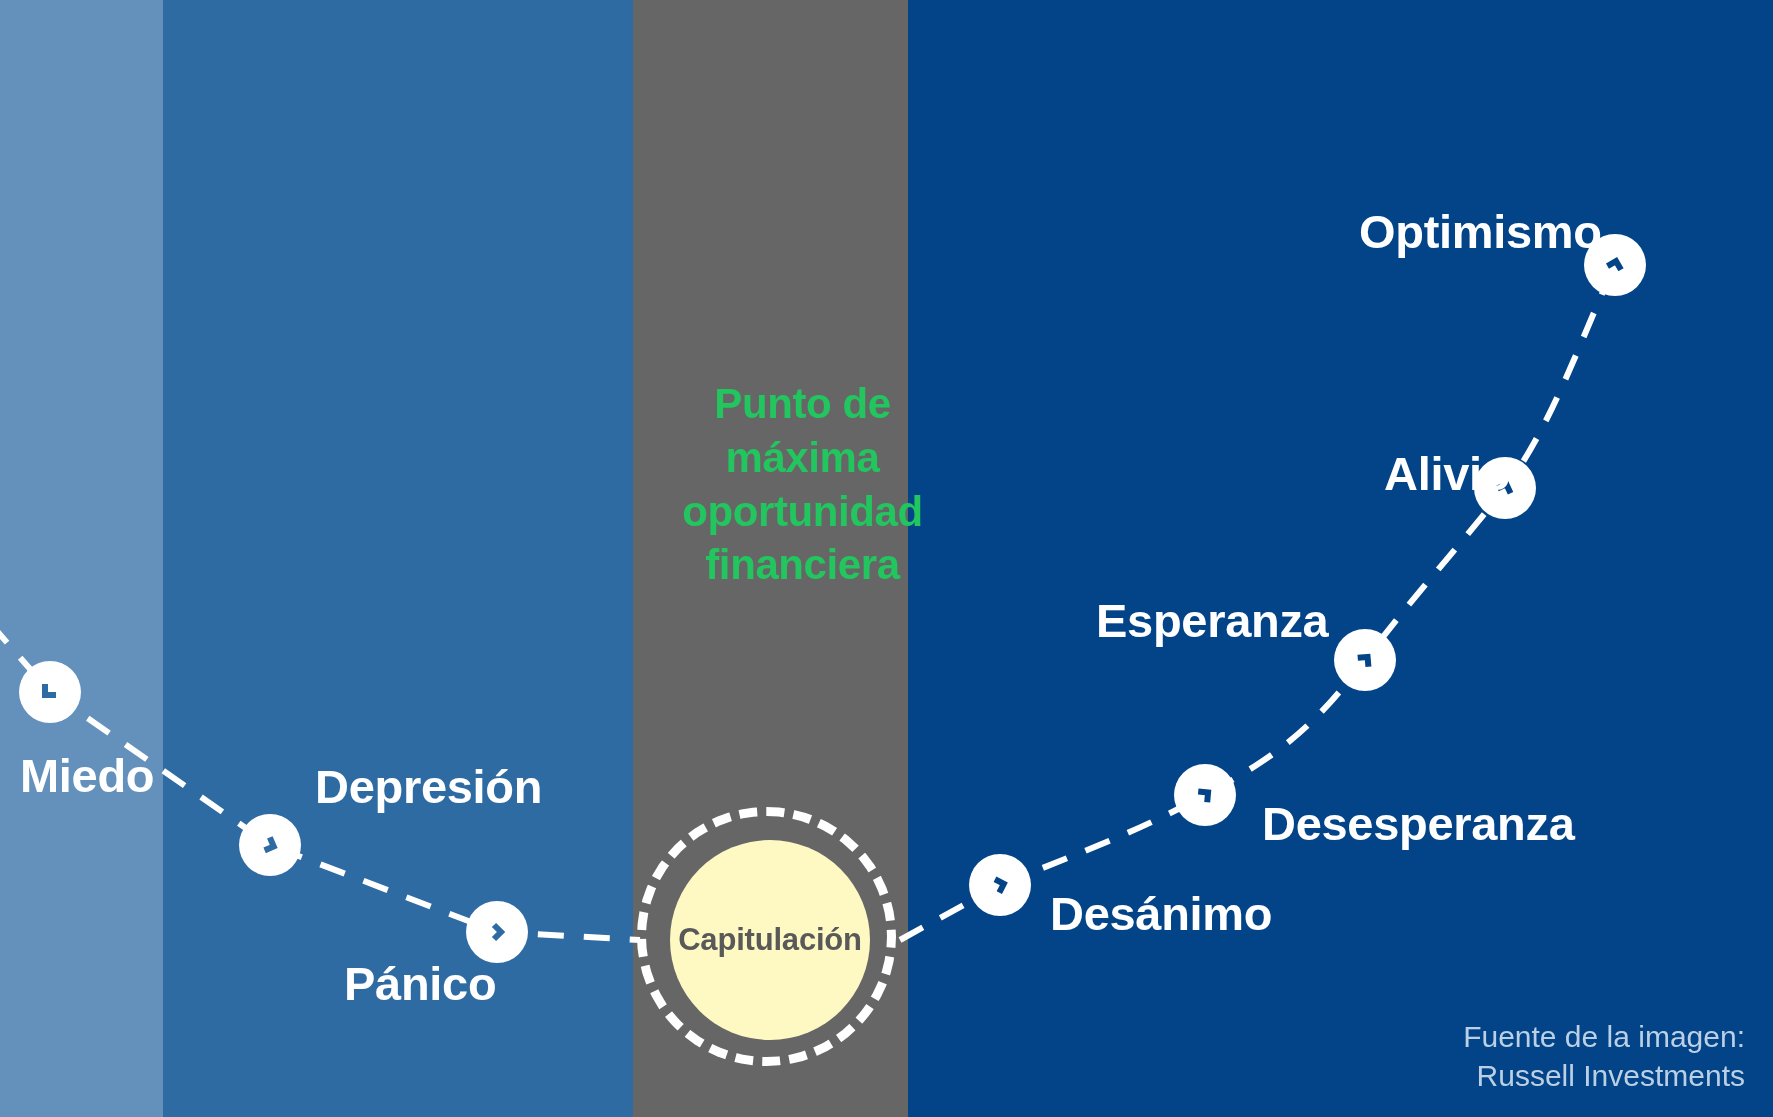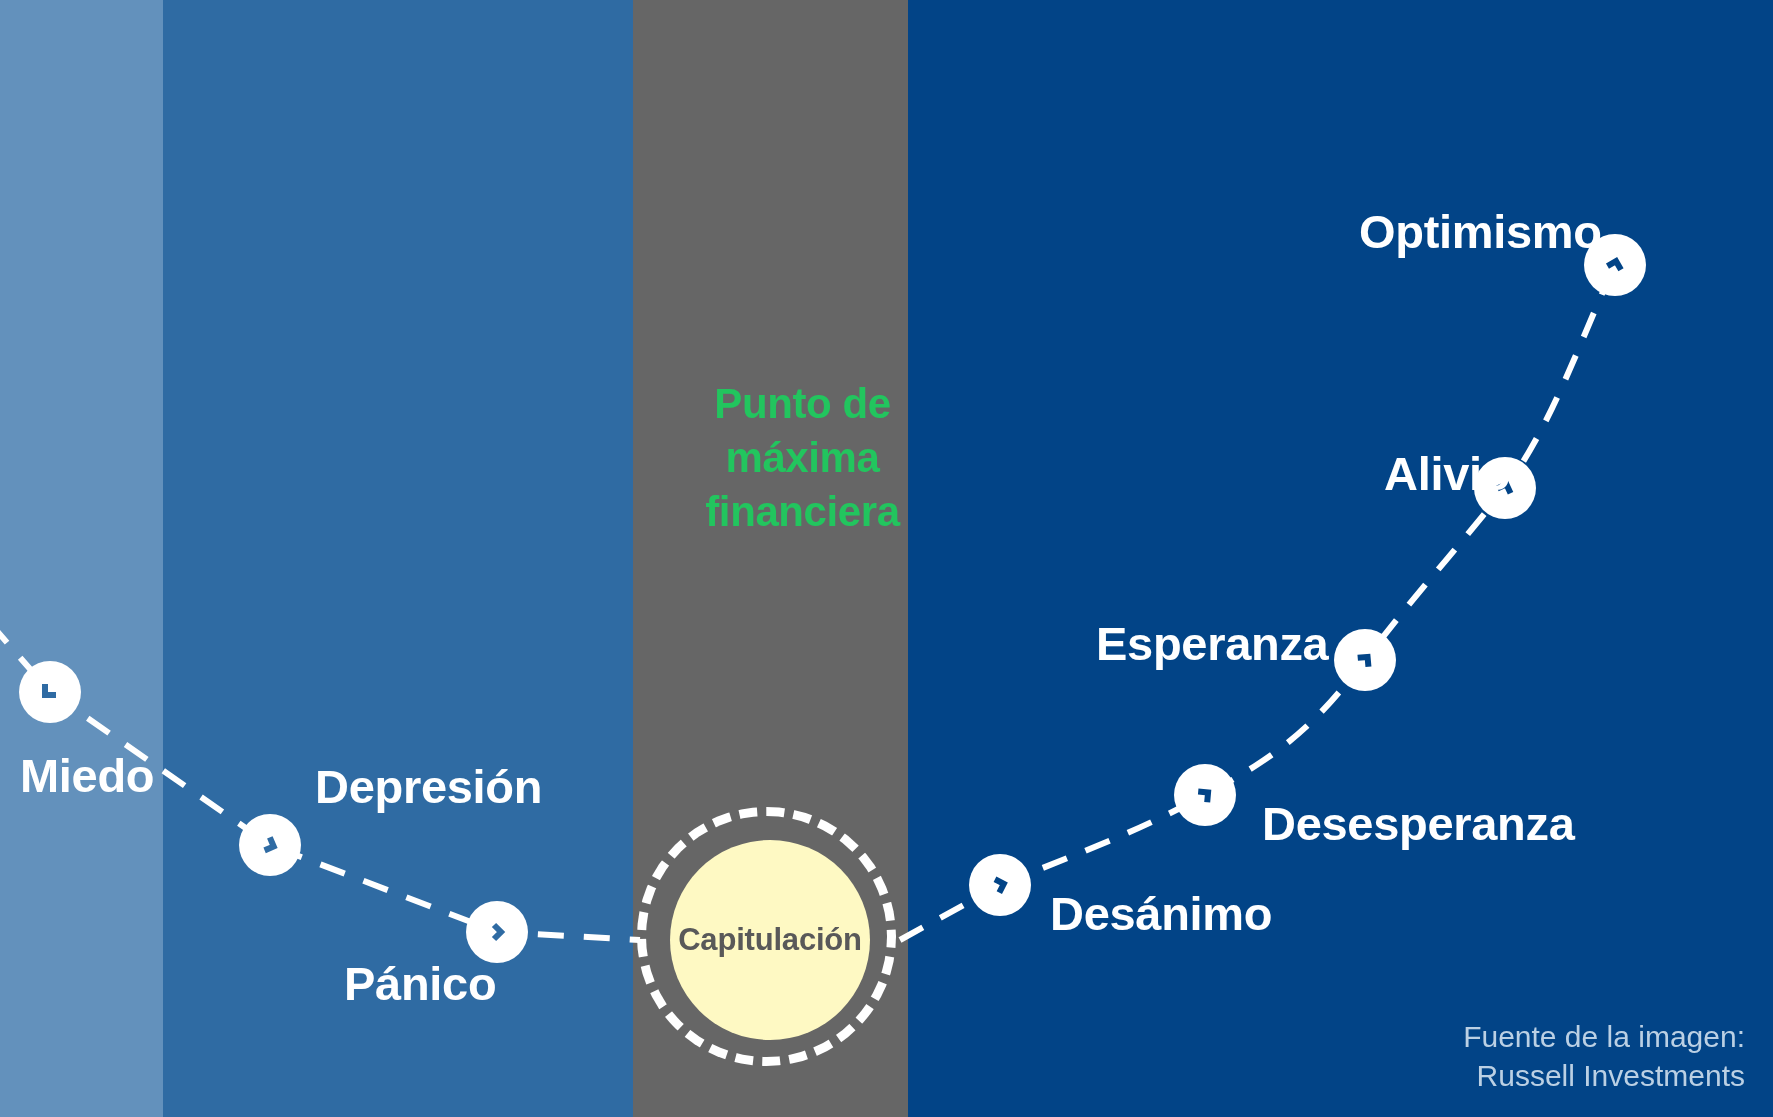--- a/index.html
+++ b/index.html
@@ -192,27 +192,28 @@
         <path d="M9 5 L16 12 L9 19" fill="none" stroke="#024487" stroke-width="6" stroke-linecap="butt" transform="rotate(-75 12 12)"></path>
       </svg>
     </span>
   </div>
 
   <div class="label" style="left:20px;  top:752px;">Miedo</div>
   <div class="label" style="left:315px; top:763px;">Depresión</div>
   <div class="label" style="left:344px; top:960px;">Pánico</div>
   <div class="label" style="left:1050px; top:890px;">Desánimo</div>
   <div class="label" style="left:1262px; top:800px;">Desesperanza</div>
-  <div class="label" style="left:1096px; top:620px;">Esperanza</div>
+  <div class="label" style="left:1096px; top:597px;">Esperanza</div>
   <div class="label" style="left:1384px; top:450px;">Alivio</div>
   <div class="label" style="left:1325px; top:208px;margin-left:34px;">Optimismo</div>
 
   <div id="opportunity-note">
     <div>Punto de</div>
     <div>máxima</div>
+    <div>oportunidad</div>
     <div>financiera</div>
   </div>
 
   <div id="capitulation-group">
     <div id="capitulation-dashed-ring"></div>
     <div id="capitulation-circle">
       <span id="capitulation-label">Capitulación</span>
     </div>
   </div>
 

